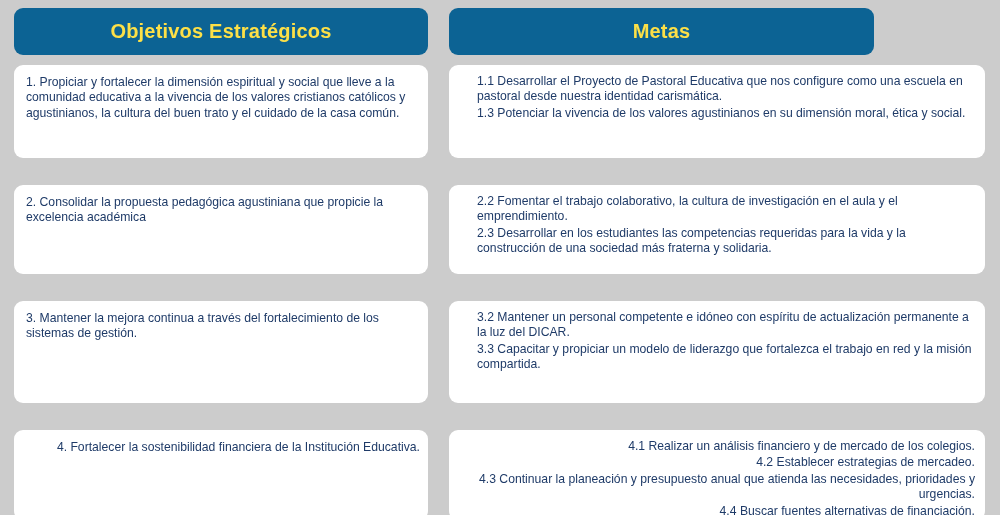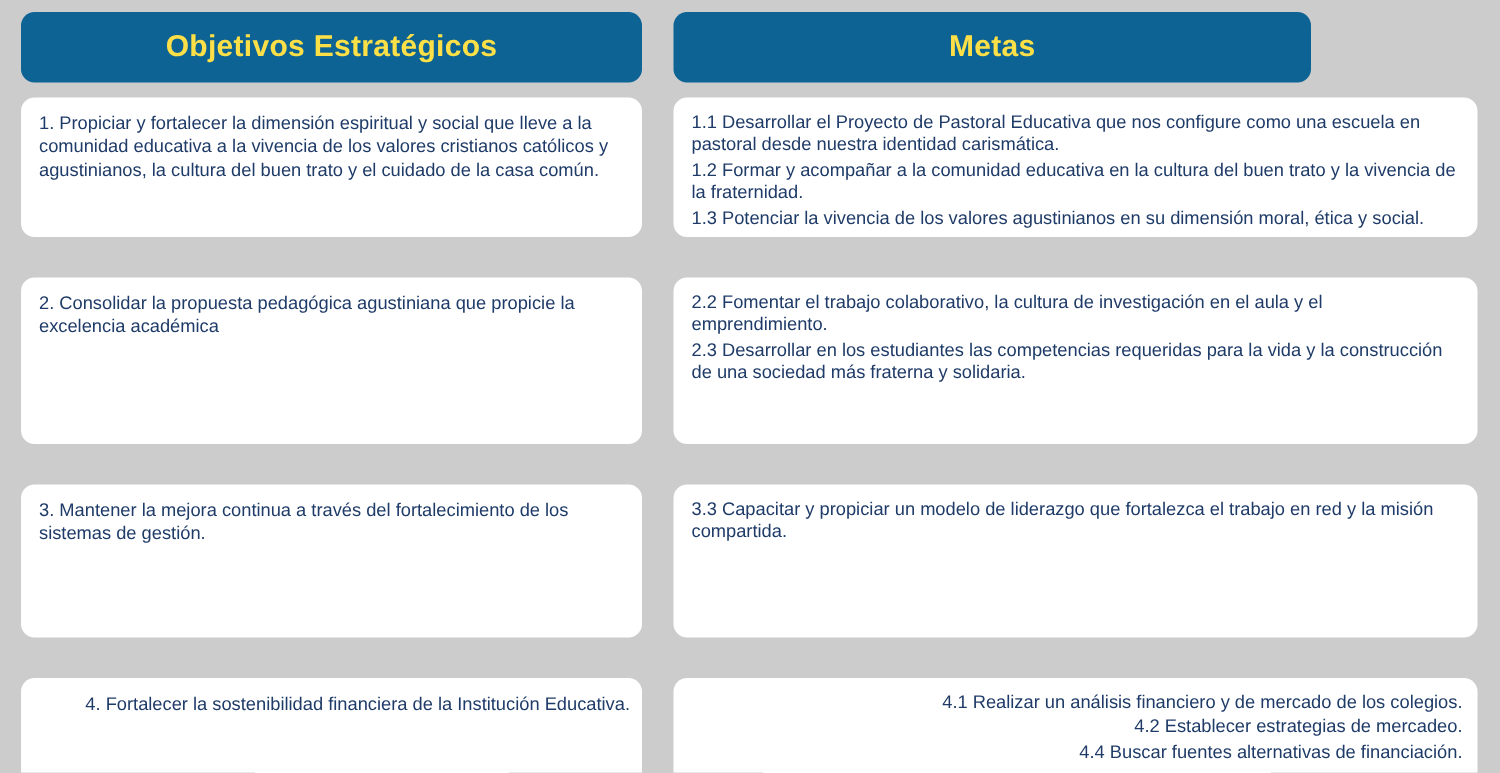--- a/index.html
+++ b/index.html
@@ -69,26 +69,26 @@
     line-height: 1.26;
     overflow: hidden;
   }
 
   .column.left .card {
     width: 414px;
     padding: 10px 8px 8px 12px;
   }
   .column.right .card {
     width: 536px;
-    padding: 9px 10px 8px 12px;
+    padding: 9px 10px 8px 28px;
   }
 
   
   .card.r1 { height: 93px; }
-  .card.r2 { height: 111px; }
+  .card.r2 { height: 89px; }
   .card.r3 { height: 102px; }
   .card.r4 { height: 90px; text-align: right; }
 
   .card p {
     margin: 0 0 4px 0;
   }
   .card p:last-child { margin-bottom: 0; }
 
   .column.right .card p { margin-bottom: 1px; }
 
@@ -122,36 +122,37 @@
 
       </div>
     </div>
 
     <div class="column right">
       <div class="col-header">Metas</div>
       <div class="cards">
 
         <div class="card r1">
           <p>1.1 Desarrollar el Proyecto de Pastoral Educativa que nos configure como una escuela en pastoral desde nuestra identidad carismática.</p>
-          <p>1.2 Formar y acompañar a la comunidad educativa en la cultura del buen trato y la vivencia de la fraternidad.</p>
           <p>1.3 Potenciar la vivencia de los valores agustinianos en su dimensión moral, ética y  social.</p>
         </div>
 
         <div class="card r2">
           <p>2.2 Fomentar el trabajo colaborativo, la cultura de investigación en el aula y el emprendimiento.</p>
           <p>2.3 Desarrollar en los estudiantes las competencias requeridas para la vida  y la construcción  de una sociedad más fraterna y solidaria.</p>
         </div>
 
         <div class="card r3">
+          <p>3.2 Mantener un personal competente e idóneo con espíritu de actualización permanente a la luz del DICAR.</p>
           <p>3.3 Capacitar y propiciar un modelo de liderazgo que fortalezca el trabajo en red  y la misión compartida.</p>
         </div>
 
         <div class="card r4">
           <p>4.1 Realizar un análisis financiero y de mercado de los colegios.</p>
           <p>4.2 Establecer estrategias de mercadeo.</p>
+          <p>4.3 Continuar la planeación y presupuesto anual que atienda las necesidades, prioridades y urgencias.</p>
           <p>4.4 Buscar fuentes alternativas de financiación.</p>
         </div>
 
       </div>
     </div>
 
   </div>
 </div>
 
 </body></html>

